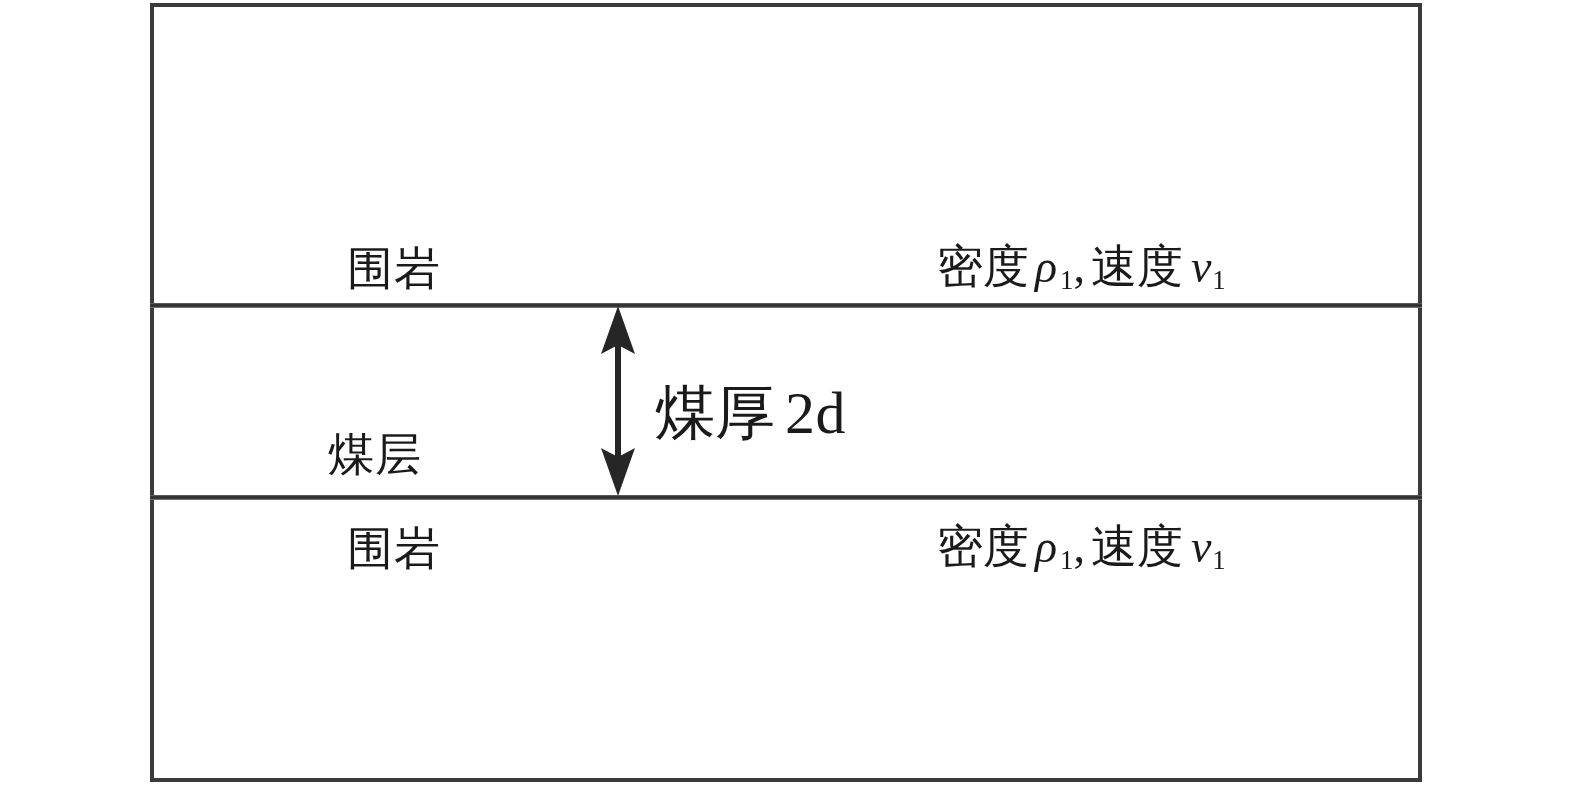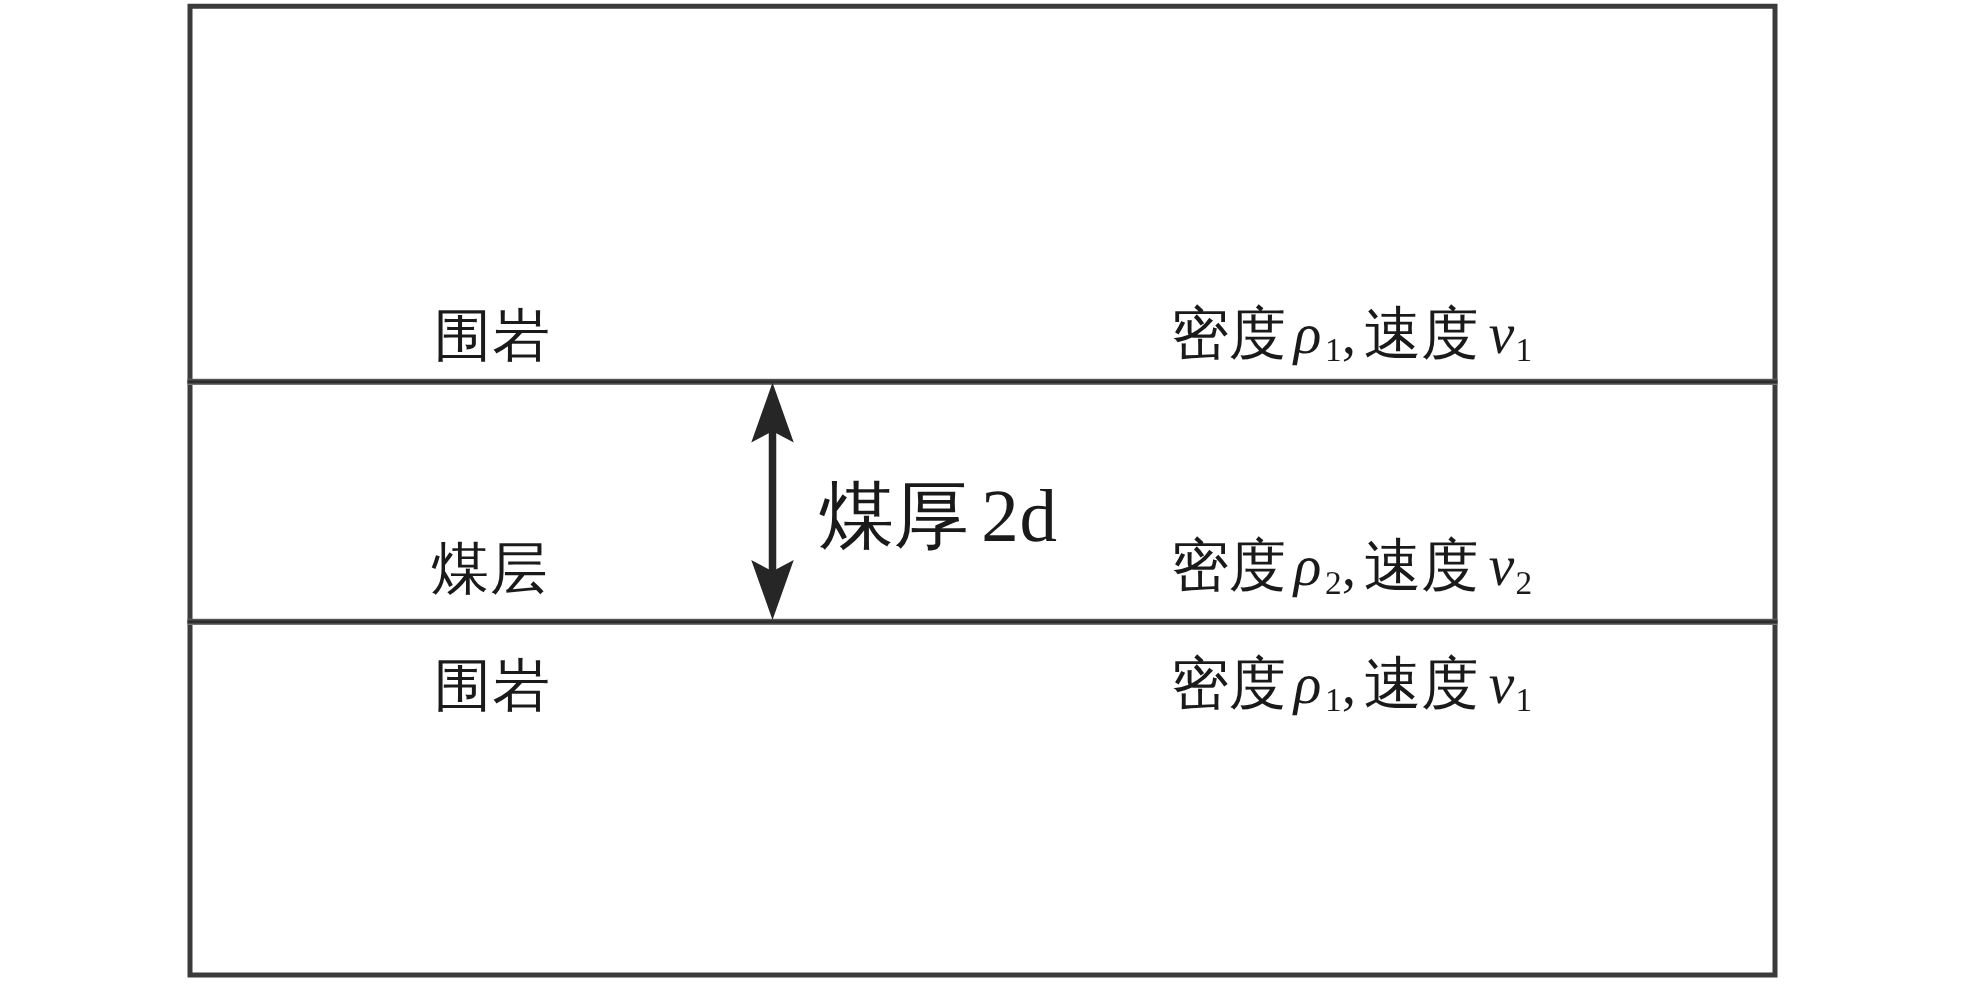--- a/index.html
+++ b/index.html
@@ -75,21 +75,21 @@
     vertical-align: -0.25em;
     font-style: normal;
     padding-left: 1px;
   }
   .layer-props .cjk { font-style: normal; margin-top: 48px; }
   .layer-props .comma { padding-right: 6px; }
 
   
   .lbl-rock-top-name   { left: 347px; top: 246px; }
   .lbl-rock-top-props  { left: 937px; top: 244px; }
-  .lbl-coal-name       { left: 345px; top: 432px; }
+  .lbl-coal-name       { left: 328px; top: 432px; }
   .lbl-coal-props      { left: 937px; top: 430px; }
   .lbl-rock-bot-name   { left: 347px; top: 526px; }
   .lbl-rock-bot-props  { left: 937px; top: 524px; }
 
   
   .thickness-arrow {
     position: absolute;
     left: 594px;
     top: 305px;
     width: 48px;
@@ -121,23 +121,20 @@
   <div class="interface-line bottom-interface"></div>
 
   <div class="label layer-name lbl-rock-top-name">围岩</div>
 
   <div class="label layer-props lbl-rock-top-props">
     <span class="cjk">密度</span><span class="greek">ρ</span><sub>1</sub><span class="cjk comma">,</span><span class="cjk">速度</span><span class="vel">v</span><sub>1</sub>
   </div>
 
   <div class="label layer-name lbl-coal-name">煤层</div>
 
-  <div class="label layer-props lbl-coal-props">
-    <span class="cjk">密度</span><span class="greek">ρ</span><sub>2</sub><span class="cjk comma">,</span><span class="cjk">速度</span><span class="vel">v</span><sub>2</sub>
-  </div>
 
   <div class="label layer-name lbl-rock-bot-name">围岩</div>
 
   <div class="label layer-props lbl-rock-bot-props">
     <span class="cjk">密度</span><span class="greek">ρ</span><sub>1</sub><span class="cjk comma">,</span><span class="cjk">速度</span><span class="vel">v</span><sub>1</sub>
   </div>
 
   <svg class="thickness-arrow" viewBox="0 0 48 192">
 
     <rect x="21" y="14" width="6" height="164" fill="#262626"></rect>

